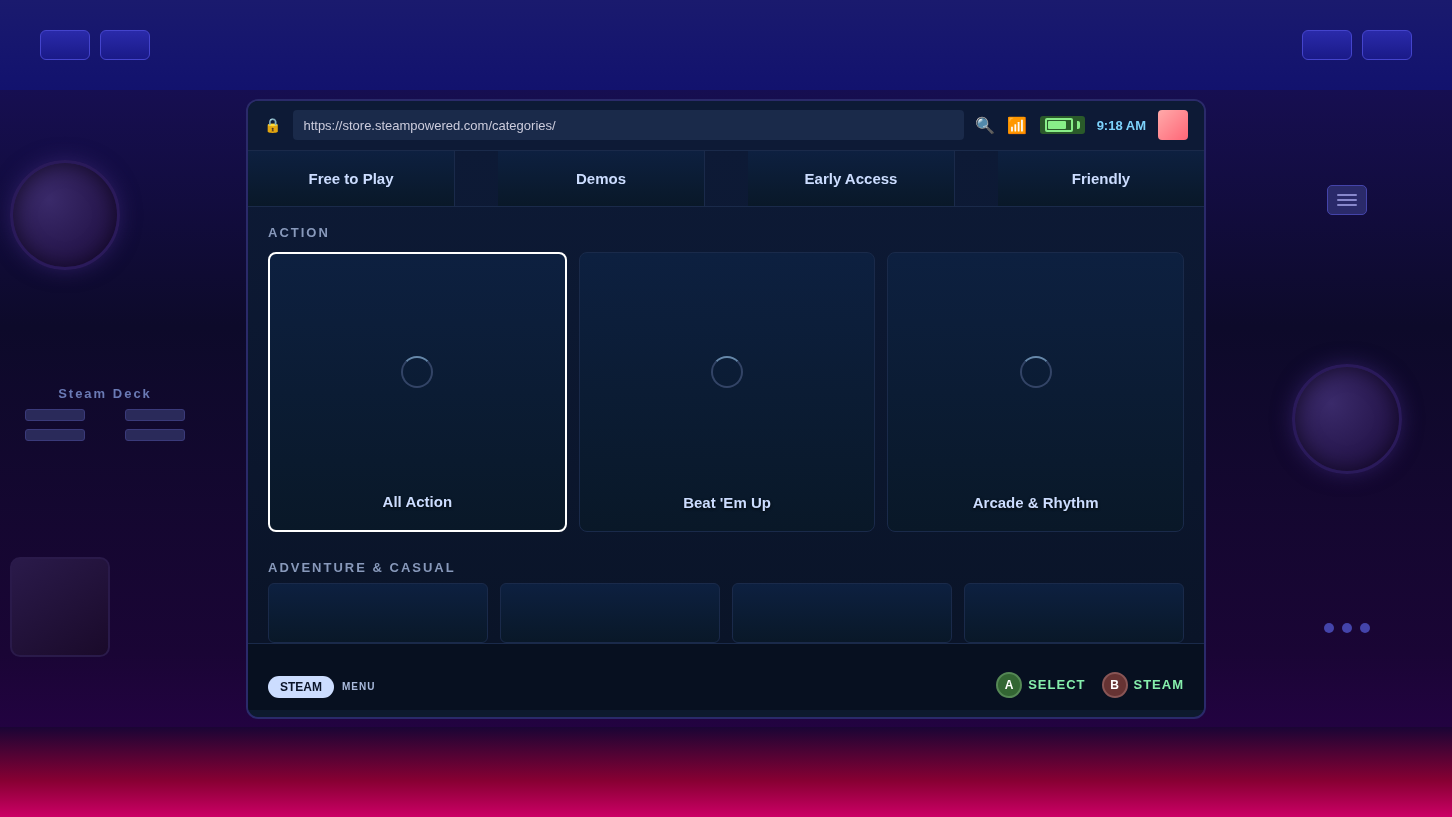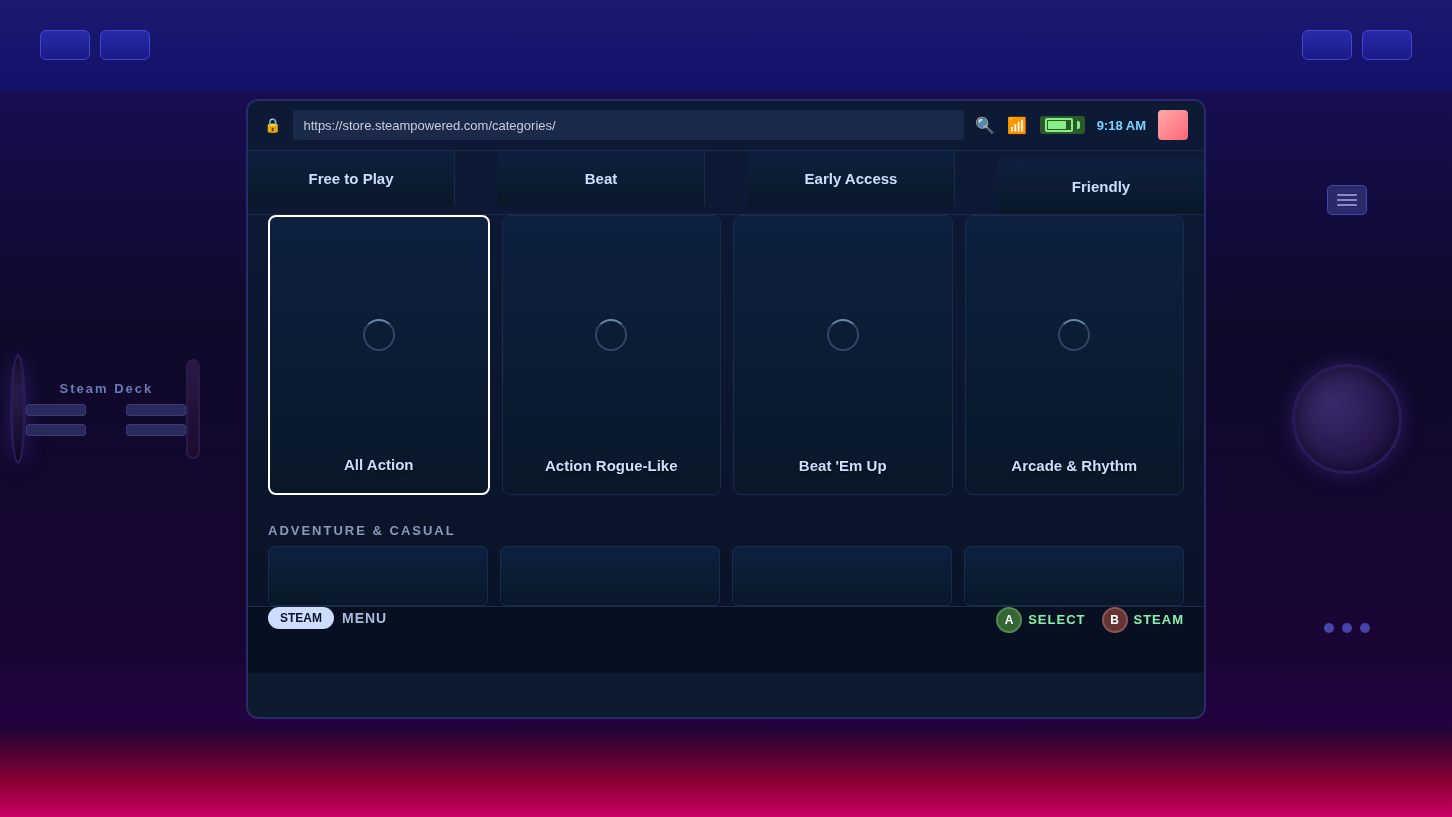--- a/index.html
+++ b/index.html
@@ -69,24 +69,23 @@
     }
 
     
     .left-controller {
       position: absolute;
       left: 0;
       top: 90px;
       bottom: 90px;
       width: 210px;
       display: flex;
-      flex-direction: row;
-      align-items: center;
+      flex-direction: column;
       justify-content: space-around;
-      padding: 28px 10px;
+      padding: 12px 10px;
       z-index: 5;
     }
 
     .thumbstick {
       width: 110px;
       height: 110px;
       border-radius: 50%;
       background: radial-gradient(circle at 35% 35%, #3a2a6a, #1a0a3a);
       border: 3px solid #2a1a5a;
       box-shadow: 0 0 20px rgba(60, 40, 120, 0.6), inset 0 0 20px rgba(0,0,0,0.5);
@@ -309,21 +308,20 @@
       color: #ccddff;
       font-size: 15px;
       font-weight: bold;
       border-right: 1px solid #1a2a4a;
       background: linear-gradient(180deg, #0d2040 0%, #091828 100%);
       cursor: pointer;
     }
 
     .category-tab:last-child {
       border-right: none;
-      margin-top: 8px;
     }
 
     
     .section-label {
       padding: 18px 20px 12px;
       color: #8899bb;
       font-size: 13px;
       font-weight: bold;
       letter-spacing: 2px;
       text-transform: uppercase;
@@ -403,44 +401,44 @@
       background: linear-gradient(180deg, #0d2040 0%, #091828 100%);
       border-radius: 6px;
       border: 1px solid #1a2a4a;
     }
 
     
     .footer-bar {
       height: 67px;
       background: #071020;
       display: flex;
-      align-items: flex-start;
+      align-items: flex-end;
       justify-content: space-between;
-      padding: 0 20px;
+      padding: 12px 20px;
       border-top: 1px solid #1a2a4a;
     }
 
     .steam-menu-btn {
       display: flex;
       align-items: center;
       gap: 8px;
     }
 
     .steam-pill {
       background: #ccddff;
       border-radius: 20px;
       padding: 4px 12px;
       color: #0a1428;
       font-size: 12px;
       font-weight: bold;
     }
 
     .menu-text {
       color: #aabbdd;
-      font-size: 14px;
+      font-size: 10px;
       font-weight: bold;
       letter-spacing: 1px;
     }
 
     .footer-right {
       display: flex;
       align-items: center;
       gap: 16px;
     }
 
@@ -546,42 +544,39 @@
       </div>
     </div>
 
     <div class="page-content">
 
       <div class="categories-row">
         <div class="category-tab">
           <span>Free to Play</span>
         </div>
         <div class="category-tab">
-          <span>Beat</span>
+          <span>Demos</span>
         </div>
         <div class="category-tab">
           <span>Early Access</span>
         </div>
         <div class="category-tab">
           <span>Friendly</span>
         </div>
       </div>
 
+      <div class="section-label">ACTION</div>
 
       <div class="cards-grid">
 
         <div class="game-card selected">
           <div class="loading-spinner"></div>
           <span class="card-title">All Action</span>
         </div>
 
-        <div class="game-card">
-          <div class="loading-spinner"></div>
-          <span class="card-title">Action Rogue-Like</span>
-        </div>
 
         <div class="game-card">
           <div class="loading-spinner"></div>
           <span class="card-title">Beat 'Em Up</span>
         </div>
 
         <div class="game-card">
           <div class="loading-spinner"></div>
           <span class="card-title">Arcade &amp; Rhythm</span>
         </div>

